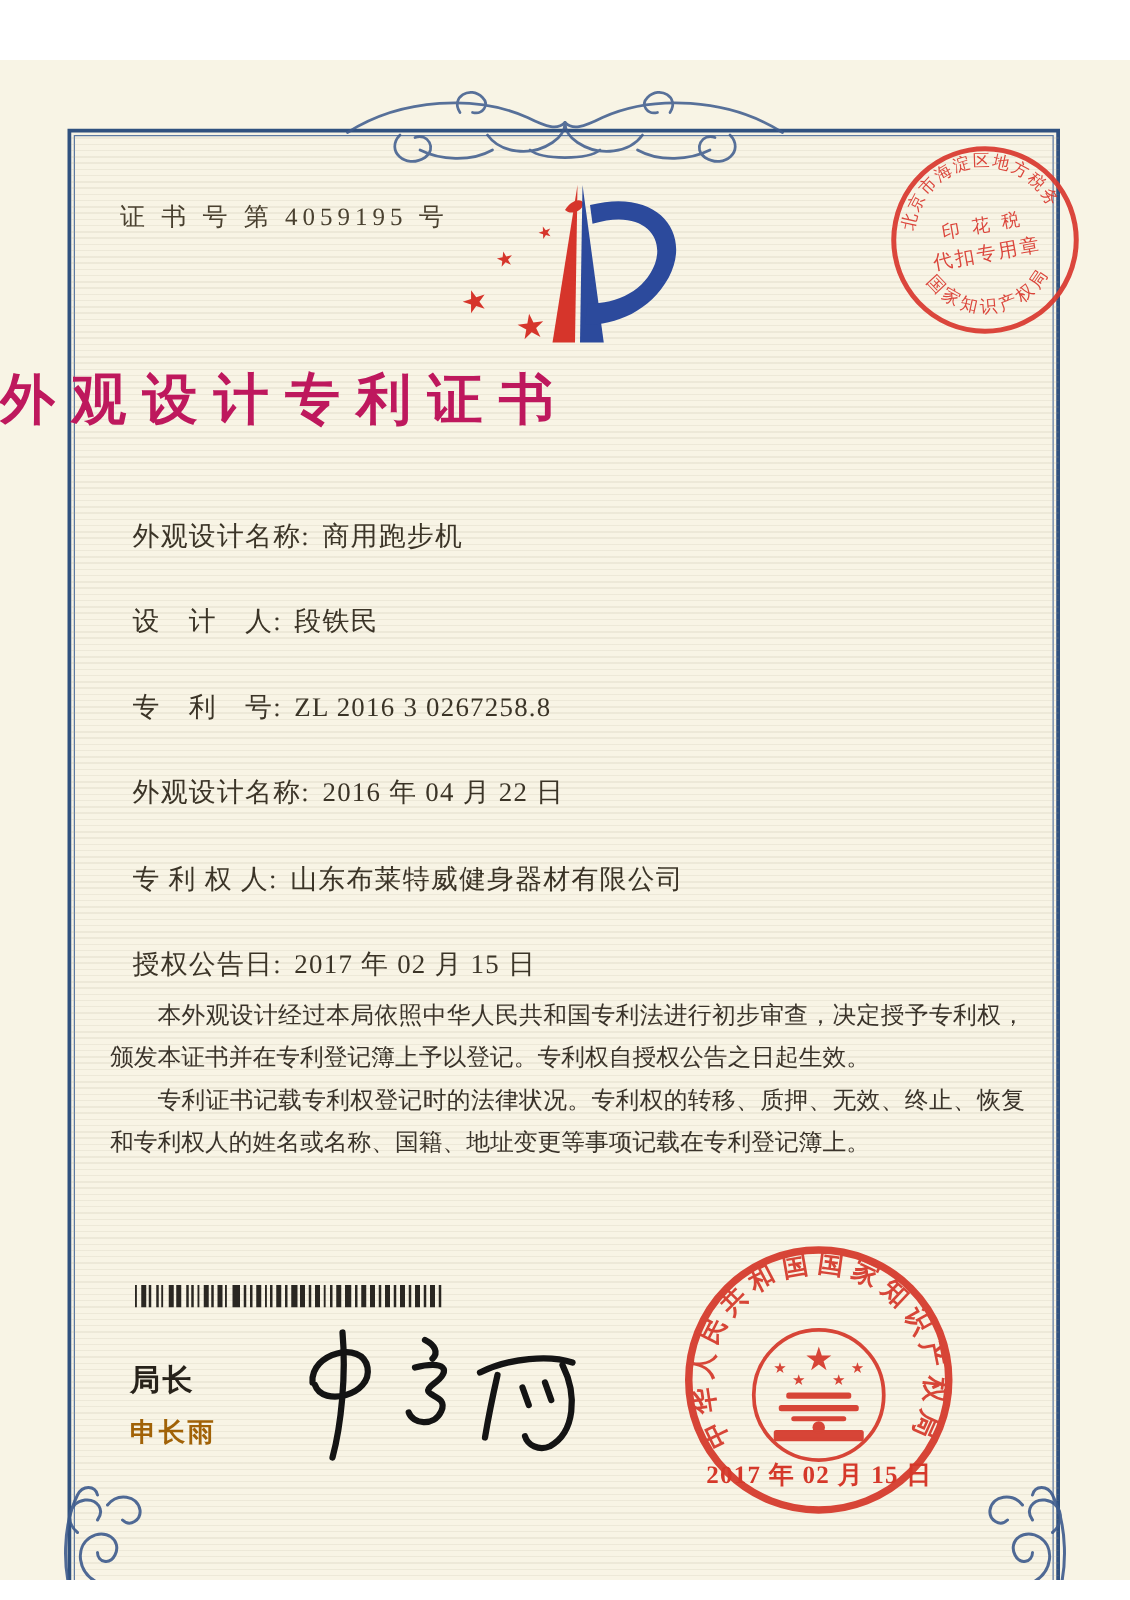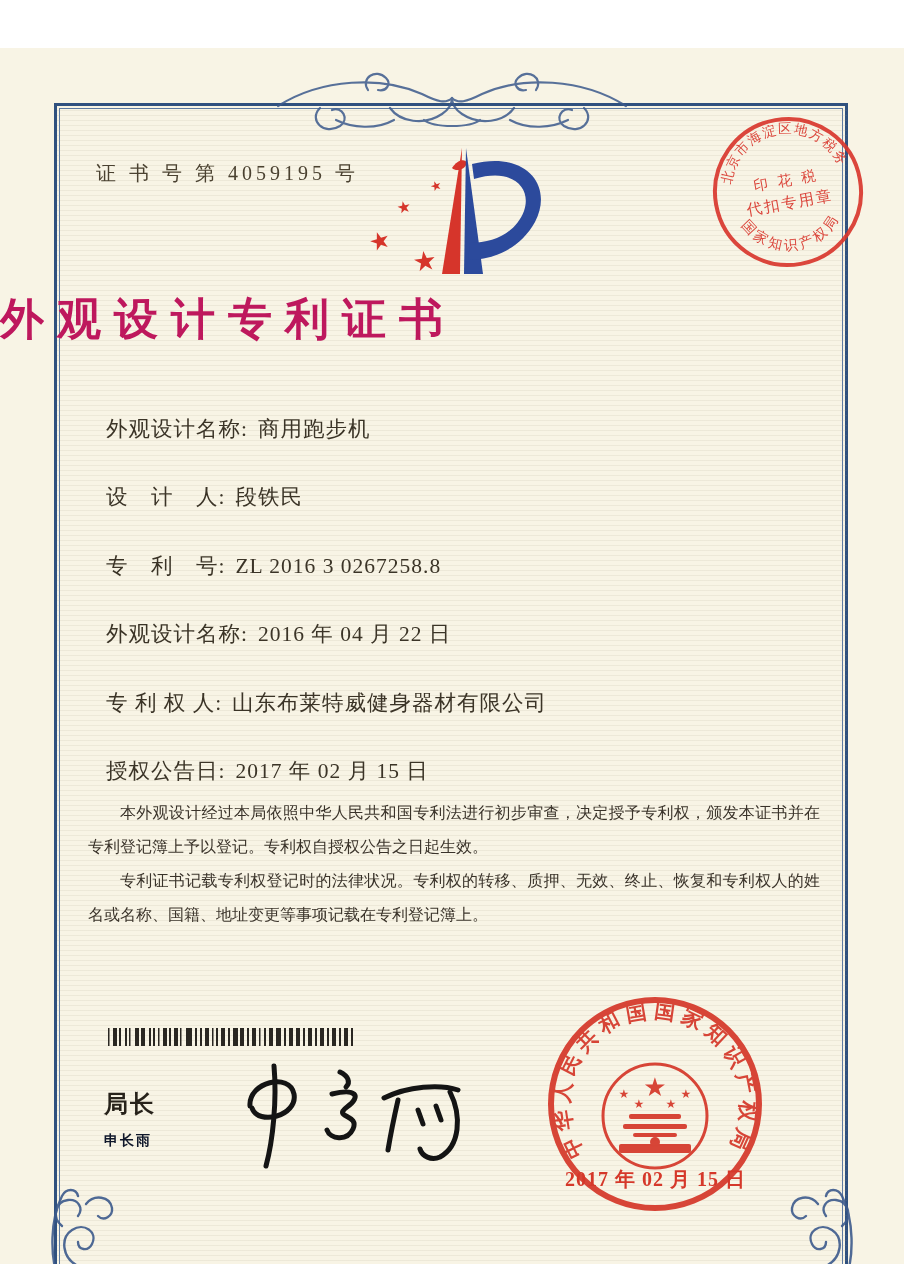--- a/index.html
+++ b/index.html
@@ -43,34 +43,34 @@
     color:#be185d;
   }
   .field-row{
     position:absolute;left:106px;width:720px;
     font-size:21.5px;color:#3b3427;letter-spacing:1px;
     white-space:nowrap;
   }
   .field-row .val{margin-left:10px;}
   .body-text{
     position:absolute;left:88px;top:748px;width:732px;
-    font-size:16px;line-height:34px;color:#3a332a;
+    font-size:19px;line-height:34px;color:#3a332a;
     text-align:justify;
   }
   .body-text p{margin:0;text-indent:2em;}
   .barcode{position:absolute;left:108px;top:980px;}
   .officer-title{
     position:absolute;left:104px;top:1040px;
     font-family:"Liberation Sans", sans-serif;
     font-size:24px;font-weight:700;color:#27221a;letter-spacing:2px;
   }
   .officer-name{
     position:absolute;left:104px;top:1084px;
     font-family:"Liberation Sans", sans-serif;
-    font-size:14px;font-weight:700;color:#0f172a;letter-spacing:2px;
+    font-size:21px;font-weight:700;color:#a16207;letter-spacing:2px;
   }
   .signature{position:absolute;left:222px;top:1012px;}
   .big-seal{position:absolute;left:543px;top:944px;opacity:.93;}
   .seal-date{
     position:absolute;left:548px;top:1118px;width:215px;
     text-align:center;
     font-size:20px;font-weight:700;color:#d5382a;letter-spacing:1px;
     white-space:nowrap;
   }
   .footer{

